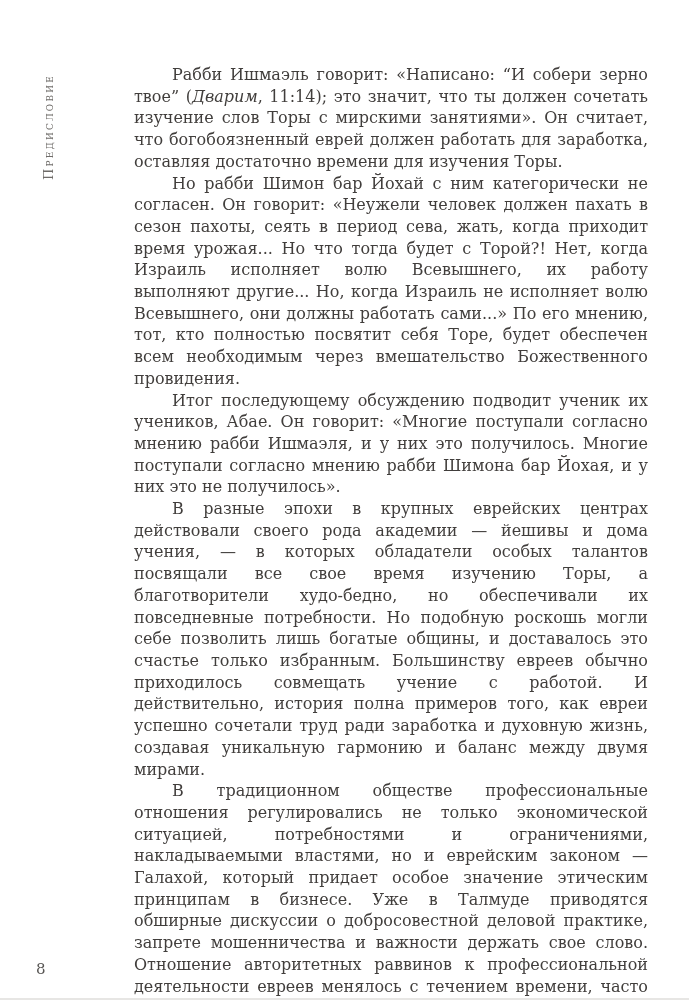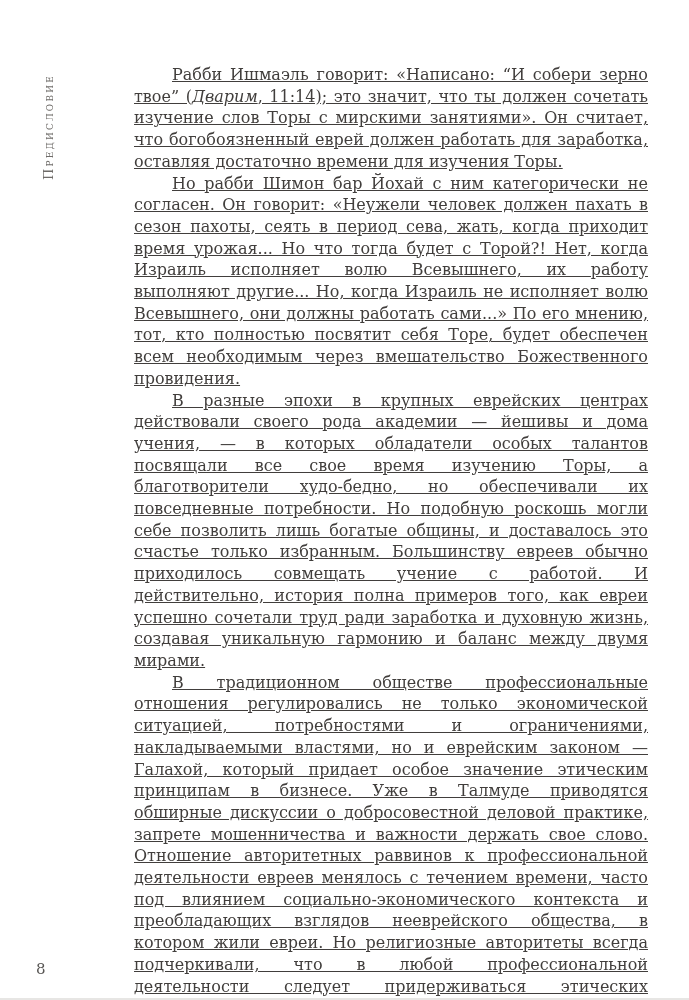--- a/index.html
+++ b/index.html
@@ -44,21 +44,20 @@
     color: #413e3c;
     font-size: 16px;
     line-height: 21.7px;
     text-align: justify;
     hyphens: auto;
   }
   .text-block p {
     margin: 0;
     padding: 0;
     text-indent: 38px;
-    text-decoration: underline;
   }
   .text-block em {
     font-style: italic;
   }
   .page-number {
     position: absolute;
     left: 36px;
     top: 960px;
     font-size: 15px;
     color: #585654;
@@ -76,20 +75,21 @@
 </head>
 <body>
 
 <div class="page">
 
   <div class="side-label">Предисловие</div>
 
   <div class="text-block">
       <p><span>Рабби Ишмаэль говорит: «Написано: “И собери зерно твое” (</span><em>Дварим</em><span>, 11:14); это значит, что ты должен сочетать изучение слов Торы с мирскими занятиями». Он считает, что богобоязненный еврей должен работать для заработка, оставляя достаточно времени для изучения Торы.</span></p>
       <p><span>Но рабби Шимон бар Йохай с ним категорически не согласен. Он говорит: «Неужели человек должен пахать в сезон пахоты, сеять в период сева, жать, когда приходит время урожая... Но что тогда будет с Торой?! Нет, когда Израиль исполняет волю Всевышнего, их работу выполняют другие... Но, когда Израиль не исполняет волю Всевышнего, они должны работать сами...» По его мнению, тот, кто полностью посвятит себя Торе, будет обеспечен всем необходимым через вмешательство Божественного провидения.</span></p>
+      <p><span>Итог последующему обсуждению подводит ученик их учеников, Абае. Он говорит: «Многие поступали согласно мнению рабби Ишмаэля, и у них это получилось. Многие поступали согласно мнению рабби Шимона бар Йохая, и у них это не получилось».</span></p>
       <p><span>В разные эпохи в крупных еврейских центрах действовали своего рода академии — йешивы и дома учения, — в которых обладатели особых талантов посвящали все свое время изучению Торы, а благотворители худо-бедно, но обеспечивали их повседневные потребности. Но подобную роскошь могли себе позволить лишь богатые общины, и доставалось это счастье только избранным. Большинству евреев обычно приходилось совмещать учение с работой. И действительно, история полна примеров того, как евреи успешно сочетали труд ради заработка и духовную жизнь, создавая уникальную гармонию и баланс между двумя мирами.</span></p>
       <p><span>В традиционном обществе профессиональные отношения регулировались не только экономической ситуацией, потребностями и ограничениями, накладываемыми властями, но и еврейским законом — Галахой, который придает особое значение этическим принципам в бизнесе. Уже в Талмуде приводятся обширные дискуссии о добросовестной деловой практике, запрете мошенничества и важности держать свое слово. Отношение авторитетных раввинов к профессиональной деятельности евреев менялось с течением времени, часто под влиянием социально-экономического контекста и преобладающих взглядов нееврейского общества, в котором жили евреи. Но религиозные авторитеты всегда подчеркивали, что в любой профессиональной деятельности следует придерживаться этических стандартов, предписанных Галахой. Раввинские власти выносили галахические решения по спорам между работодателями</span></p>
     </div>
 
   <div class="page-number">8</div>
 
   <div class="scan-edge"></div>
 
 </div>
 

